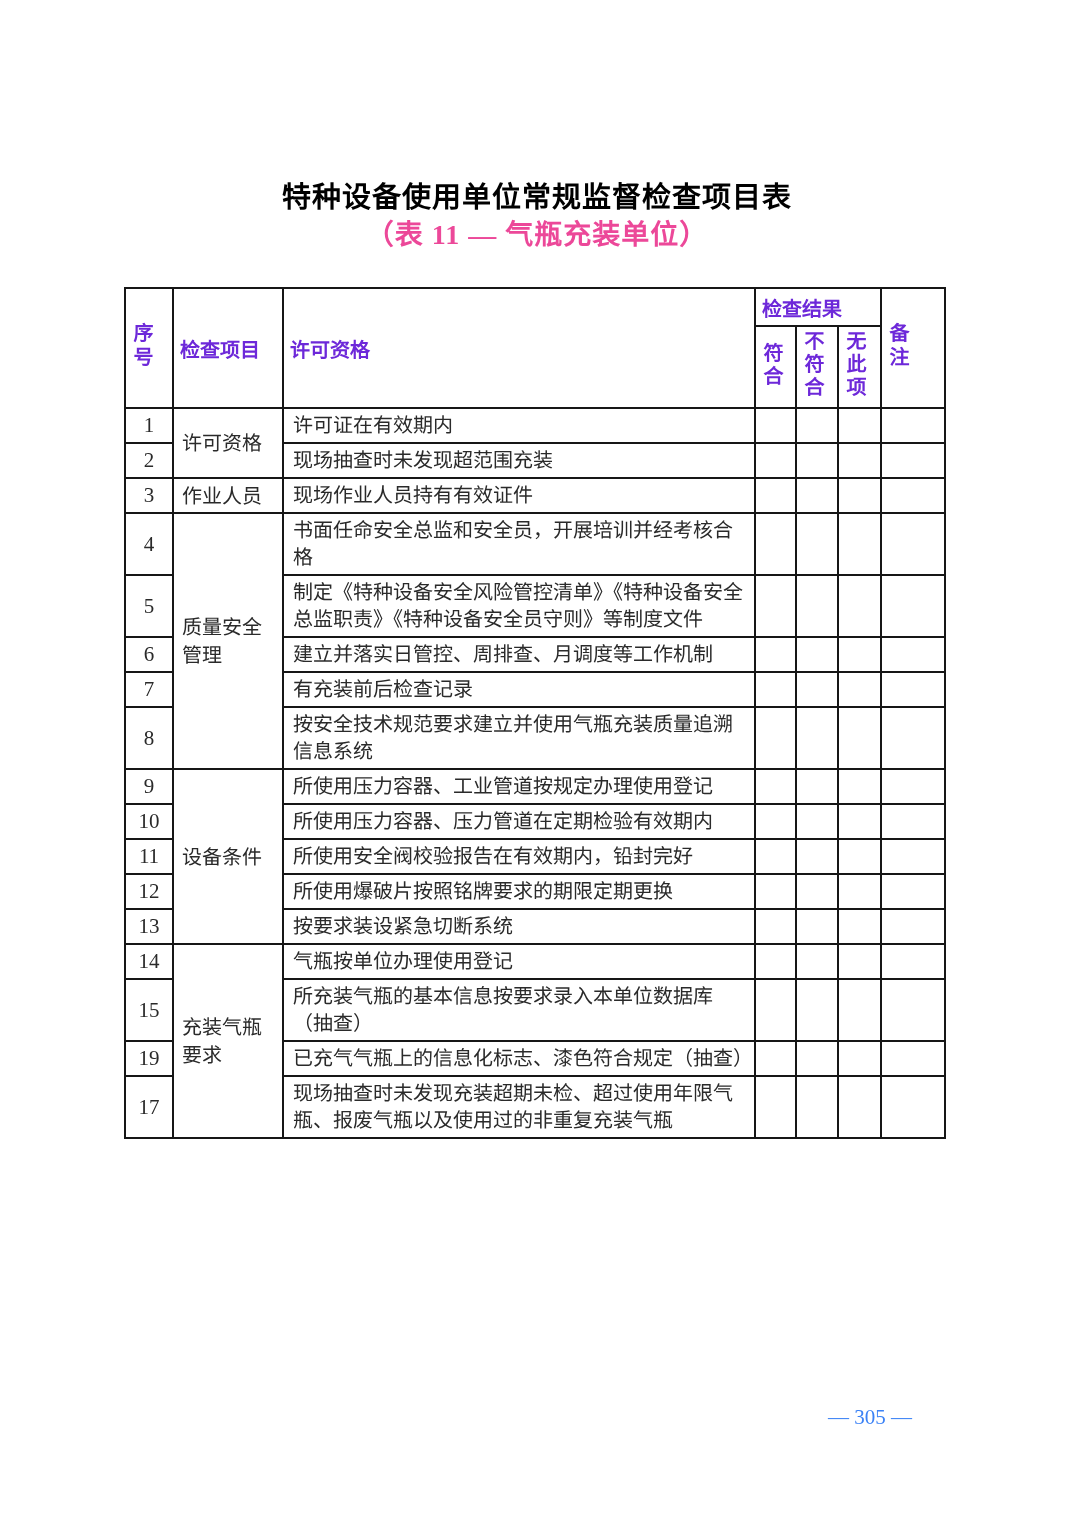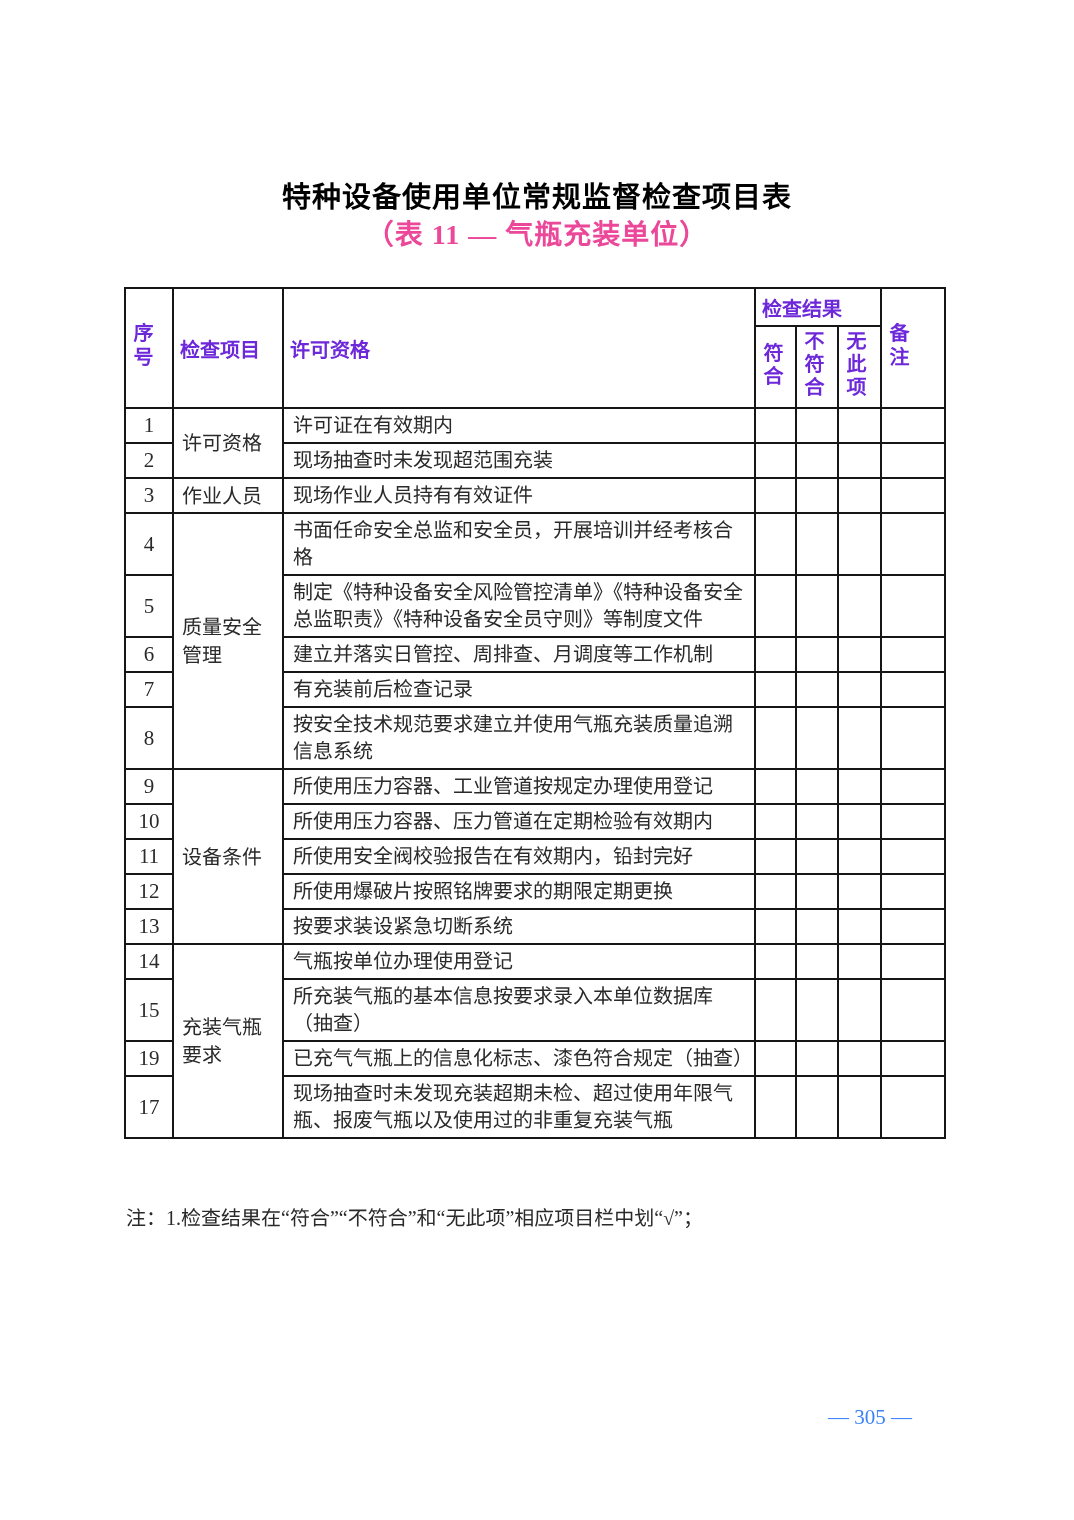--- a/index.html
+++ b/index.html
@@ -310,18 +310,17 @@
             <td class="c-result"></td>
             <td class="c-result"></td>
             <td class="c-result"></td>
             <td class="c-remark"></td>
           </tr>
         </tbody>
     </table>
   </div>
 
   <div class="notes">
-    <div class="note-line-1">注：1.检查结果在“符合”“不符合”和“无此项”相应项目栏中划“√”；</div>
   </div>
 
   <div class="page-number">— 305 —</div>
 
 </div>
 
 </body></html>

